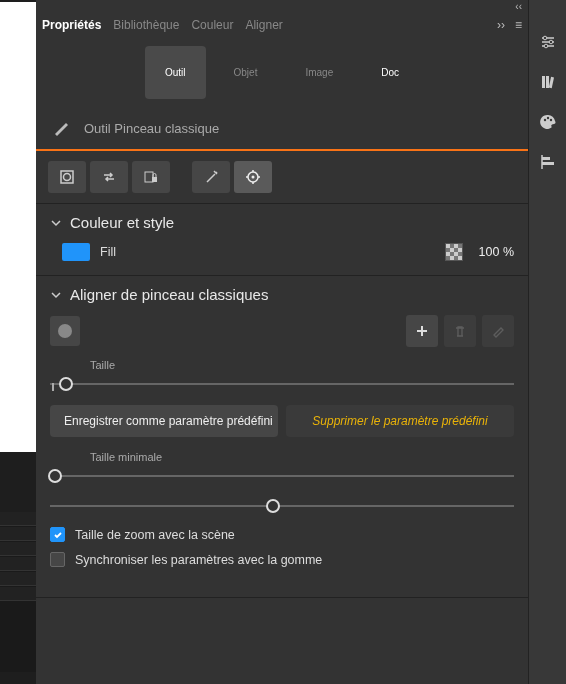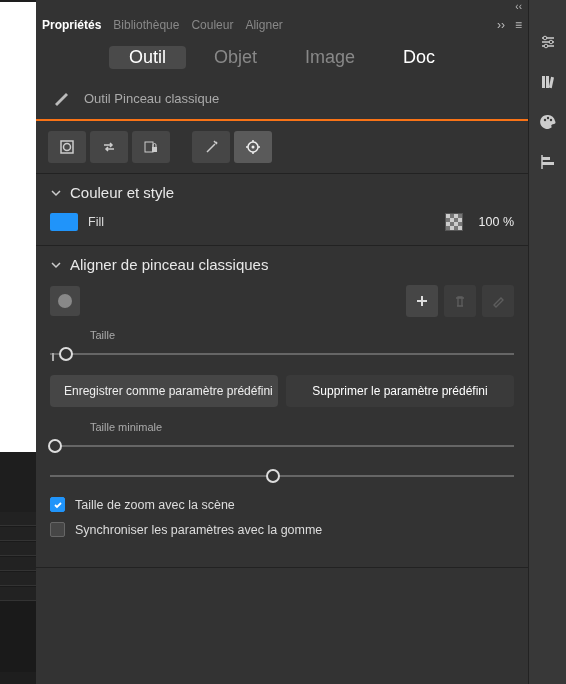--- a/index.html
+++ b/index.html
@@ -74,23 +74,23 @@
   }
   .subtabs {
     background: #333;
     display: flex;
     justify-content: center;
     align-items: center;
     padding: 8px 0 10px 0;
     gap: 8px;
   }
   .subtab {
-    padding: 1px 20px;
+    padding: 21px 20px;
     color: #888;
-    font-size: 18px;
+    font-size: 10px;
     border-radius: 4px;
     cursor: pointer;
   }
   .subtab.highlight { background: #4a4a4a; color: #fff; }
   .subtab.bright { color: #fff; }
   .tool-row {
     display: flex;
     align-items: center;
     gap: 14px;
     padding: 10px 16px 12px 16px;
@@ -133,20 +133,21 @@
   }
   .chevron {
     width: 12px; height: 12px;
     display:flex;align-items:center;justify-content:center;
   }
   .section-title { font-size: 15px; color: #e8e8e8; }
   .fill-row {
     display: flex;
     align-items: center;
     gap: 10px;
+    margin-left: 12px;
   }
   .swatch {
     width: 28px; height: 18px;
     background: #2094fa;
     border-radius: 2px;
   }
   .fill-label { color: #ddd; font-size: 12.5px; }
   .spacer { flex: 1; }
   .opacity-icon {
     width: 18px; height: 18px;
@@ -214,21 +215,21 @@
     border-radius: 4px;
     font-size: 12px;
     background: #464646;
     color: #eee;
     border: none;
     cursor: pointer;
     flex:1;
     white-space: nowrap;
     overflow:hidden;
   }
-  .text-btn.disabled { color:#ffffff; background:#3a3a3a; cursor:default; }
+  .text-btn.disabled { color:#eab308; background:#3a3a3a; cursor:default;font-style:italic; }
   .check-row {
     display:flex; align-items:center; gap:10px;
     margin-bottom: 10px;
   }
   .checkbox {
     width: 15px; height: 15px;
     background: #464646;
     border: 1px solid #666;
     border-radius: 2px;
     display:flex;align-items:center;justify-content:center;

